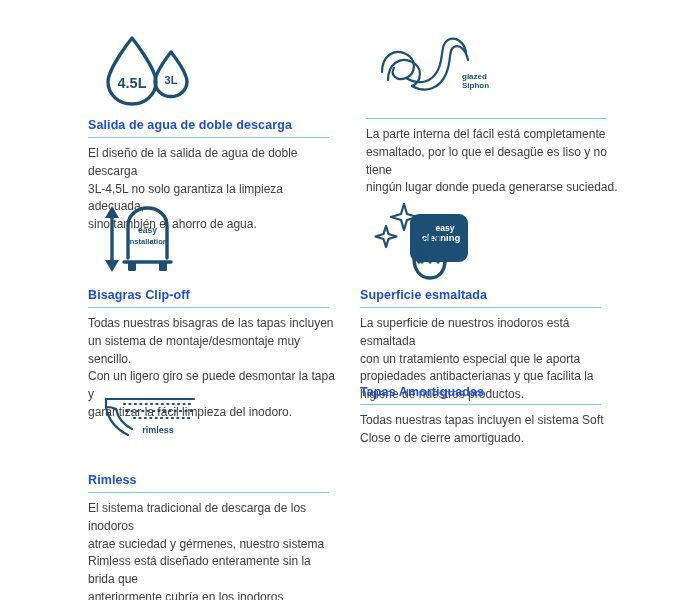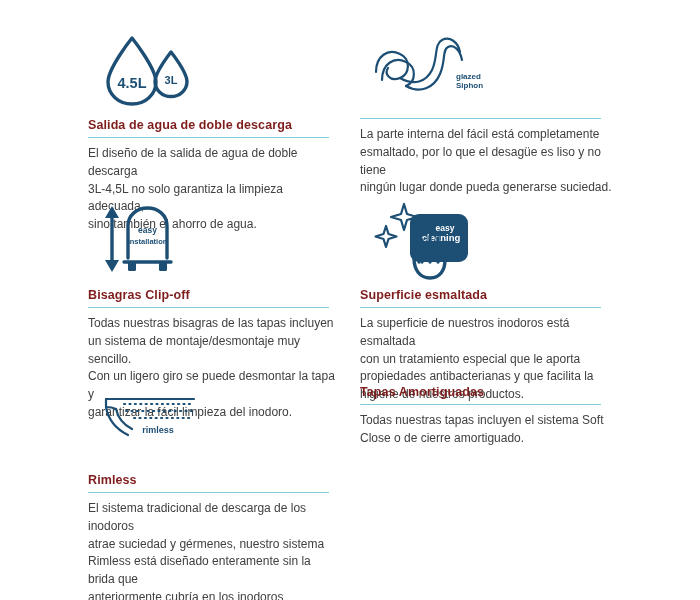--- a/index.html
+++ b/index.html
@@ -32,33 +32,33 @@
   .feature-col.left  { left: 88px; }
   .feature-col.right { left: 360px; }
 
   .feature-cell {
     position: relative;
   }
   
   .feature-col.left  .feature-cell:nth-child(1) { height: 170px; }
   .feature-col.left  .feature-cell:nth-child(2) { height: 185px; }
   .feature-col.left  .feature-cell:nth-child(3) { height: 180px; }
-  .feature-col.right .feature-cell:nth-child(1) { height: 170px; }
+  .feature-col.right .feature-cell:nth-child(1) { height: 170px; margin-left: 6px; }
   .feature-col.right .feature-cell:nth-child(2) { height: 185px; }
   .feature-col.right .feature-cell:nth-child(3) { height: 180px; }
 
   .feature-icon {
     height: 80px;
     display: block;
     margin: 0 0 8px 10px;
   }
   .feature-icon svg { display: block; overflow: visible; }
 
   .feature-title {
-    color: #7f1d1d;
+    color: #1d4ed8;
     font-size: 12.5px;
     font-weight: bold;
     letter-spacing: 0.1px;
     line-height: 1.2;
     margin: 0 0 4px 0;
     white-space: nowrap;
   }
 
   .feature-rule {
     border: none;

